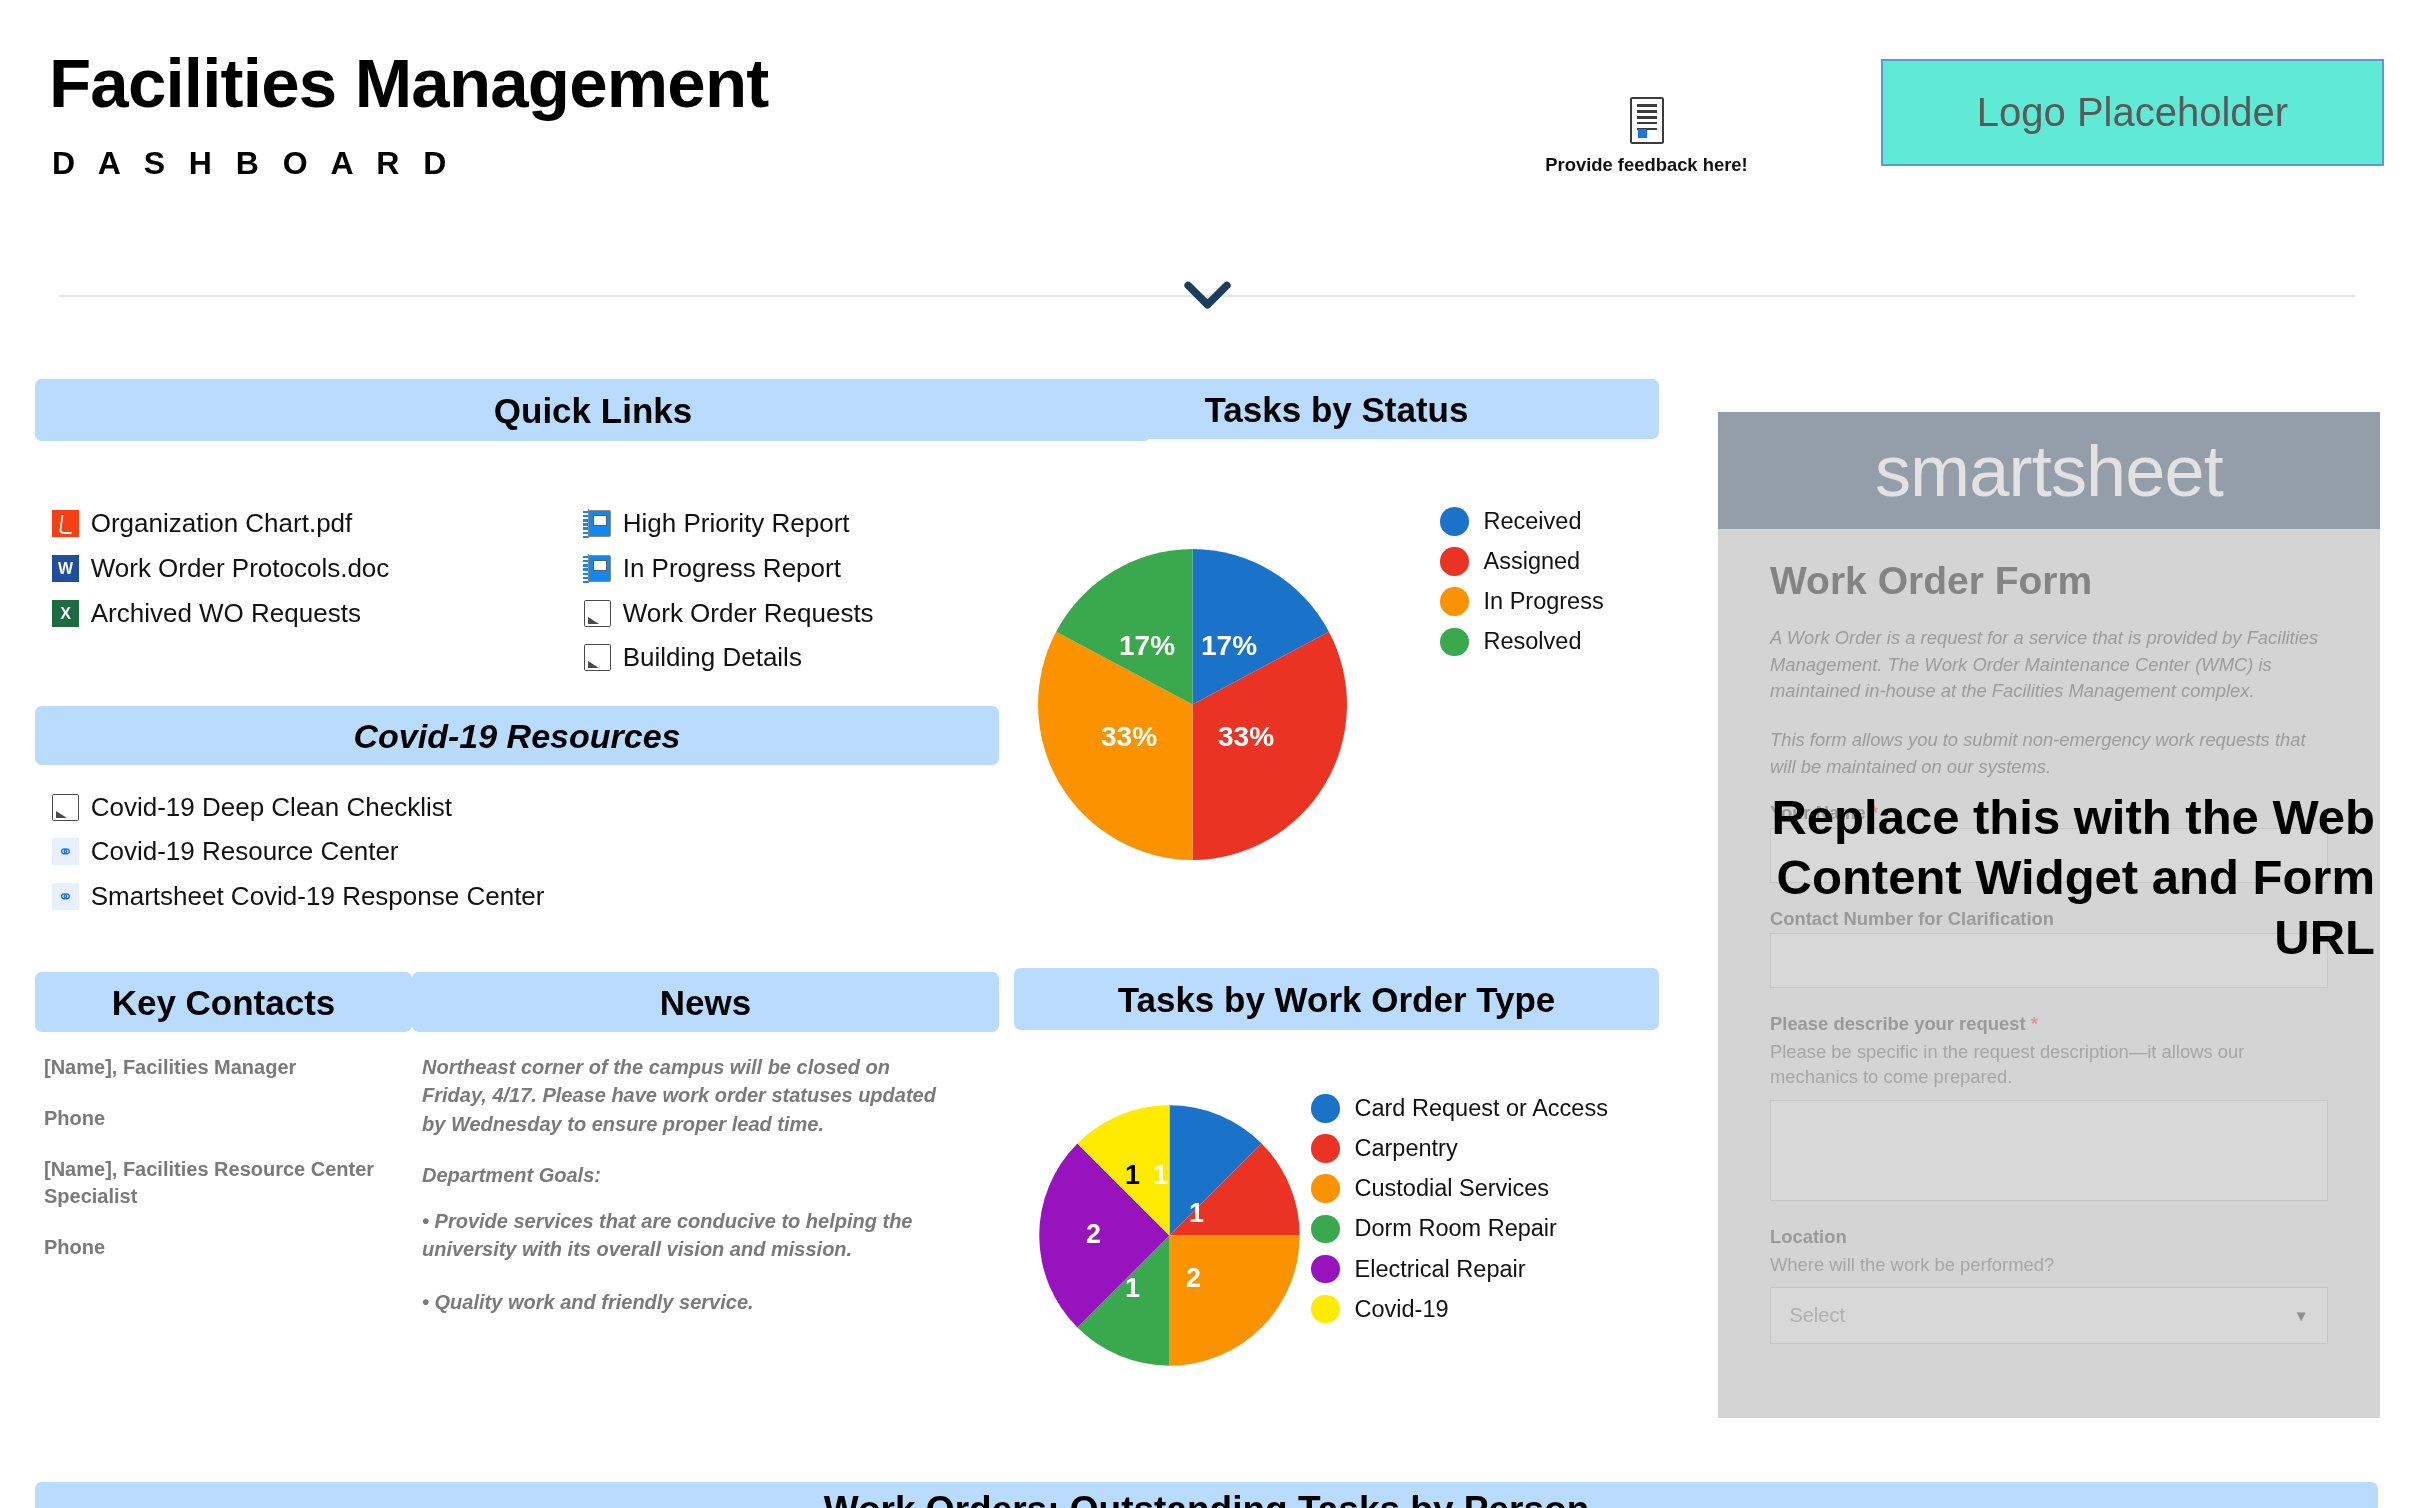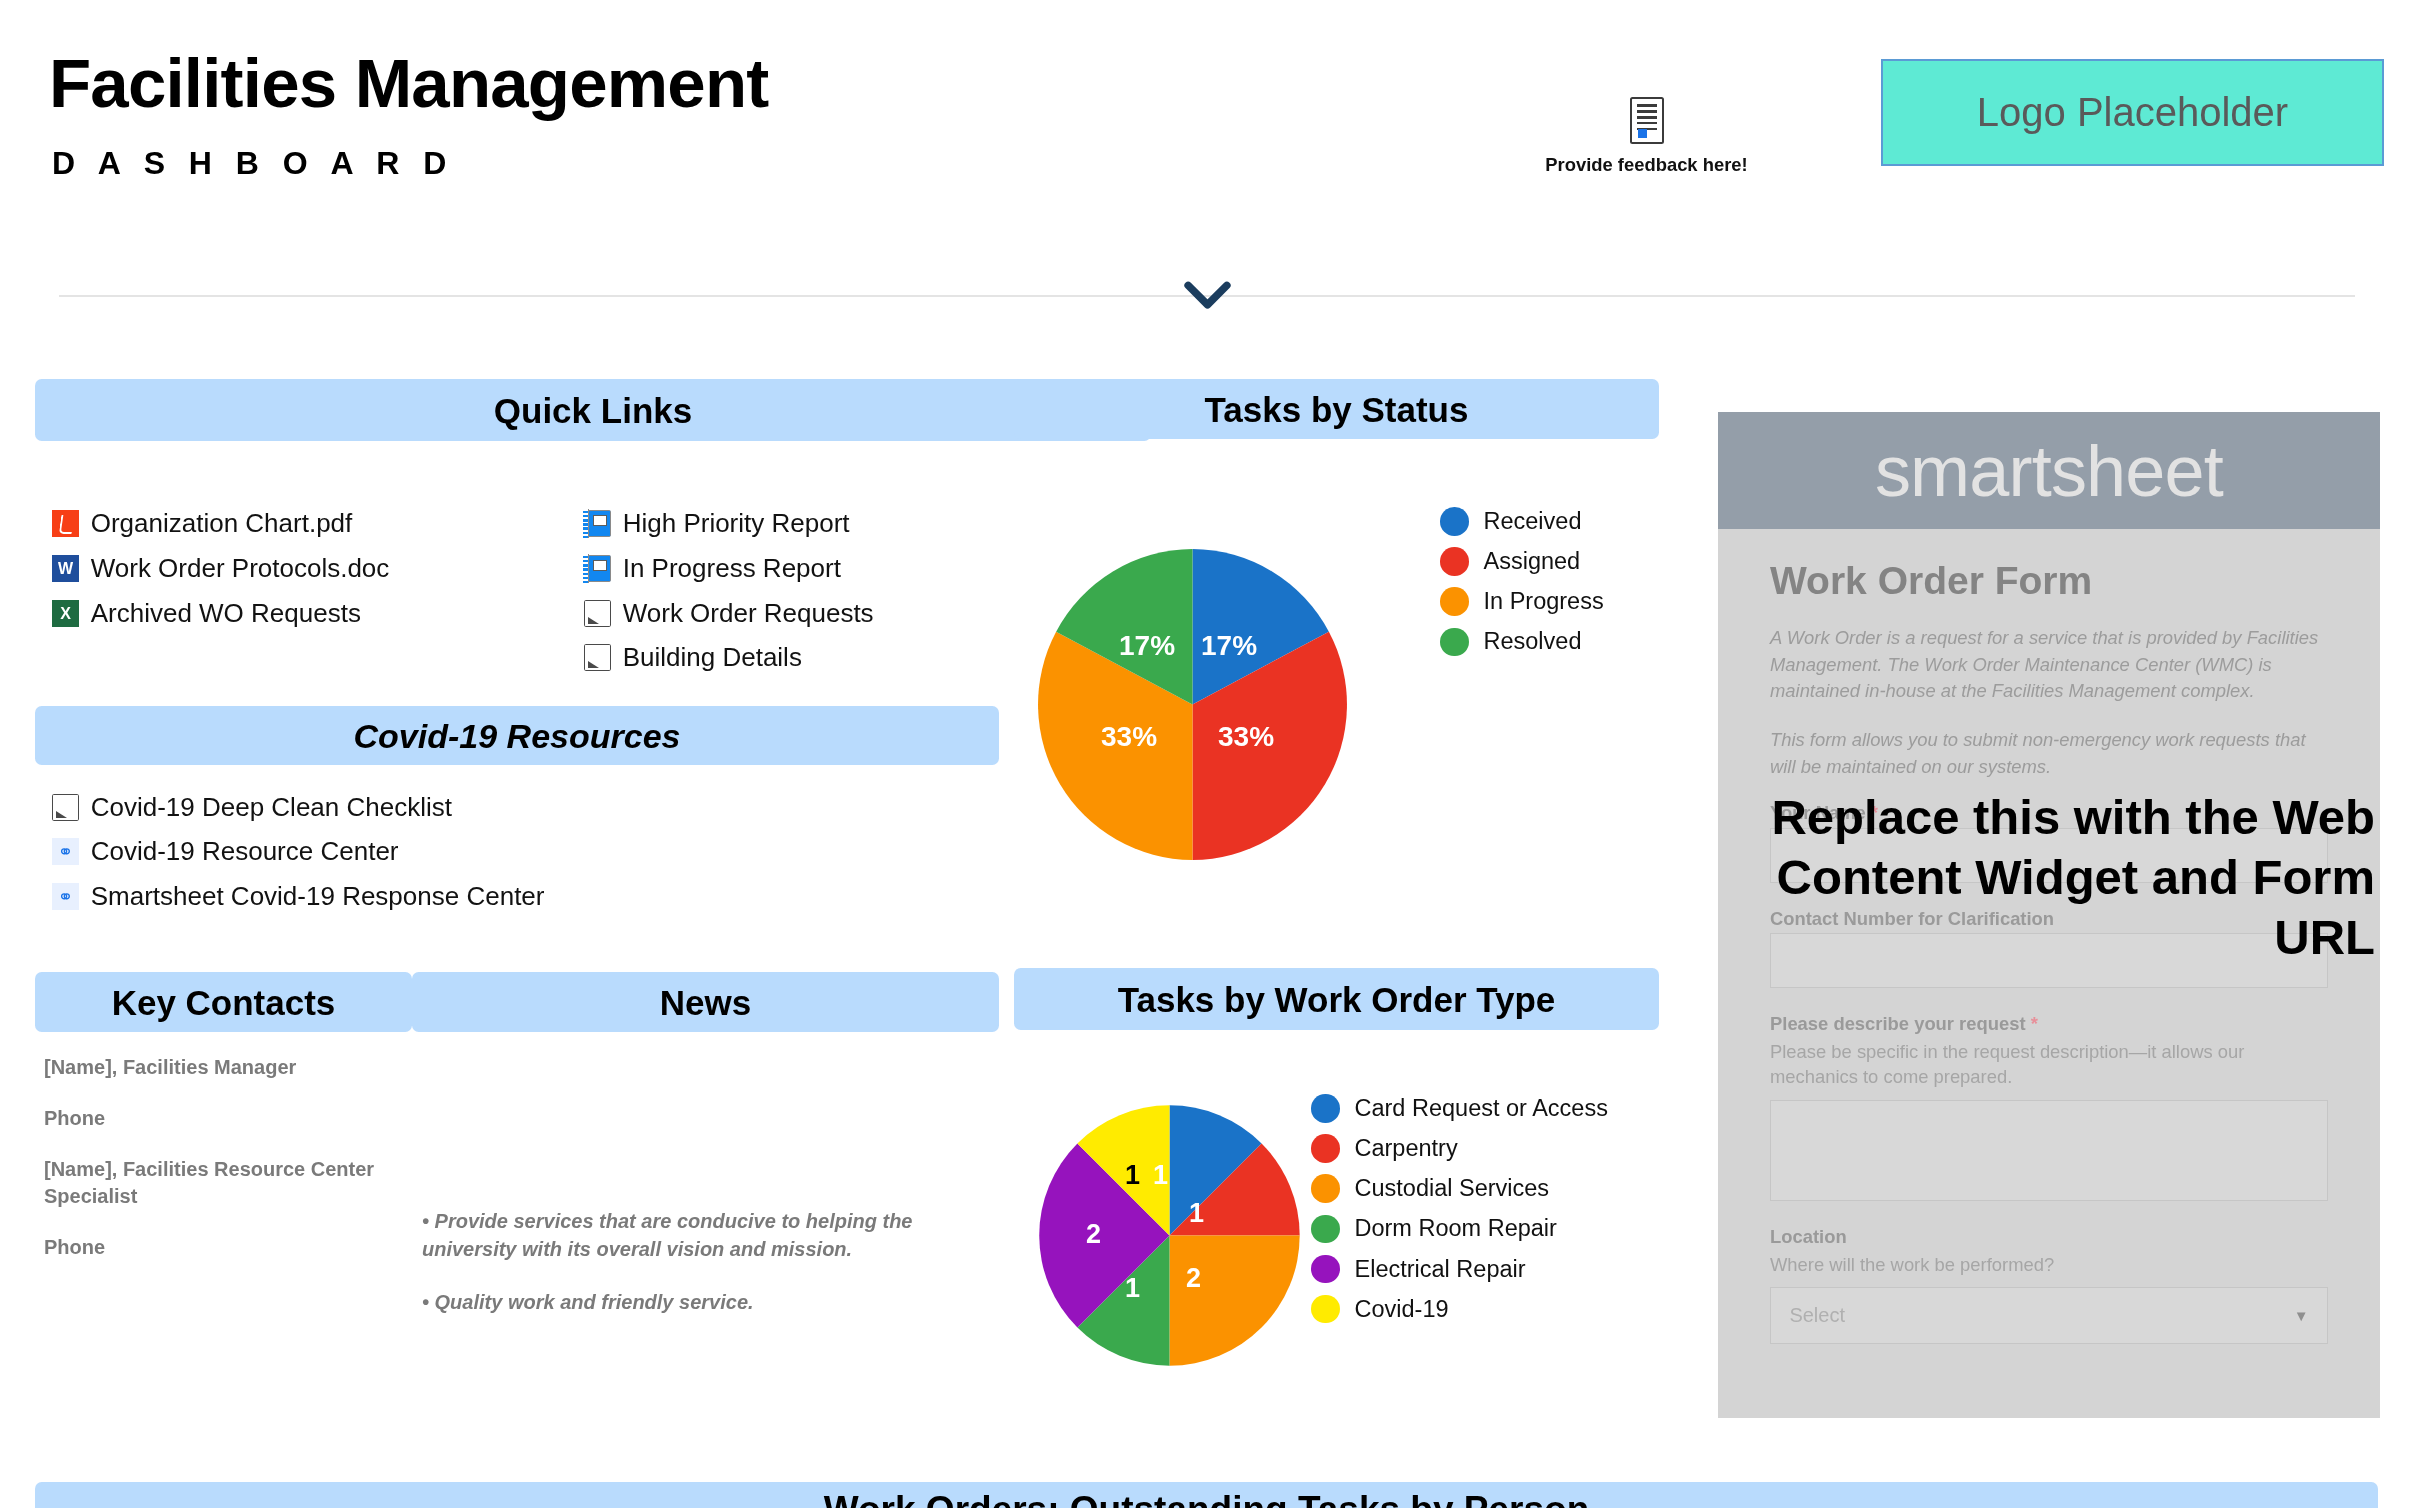--- a/index.html
+++ b/index.html
@@ -276,20 +276,22 @@
     <span style="font-size:35px;">Key Contacts</span>
   </div>
   <div class="contact-line" style="left:44px; top:1054px; width:352px;">[Name], Facilities Manager</div>
   <div class="contact-line" style="left:44px; top:1105px; width:352px;">Phone</div>
   <div class="contact-line" style="left:44px; top:1156px; width:352px;">[Name],  Facilities Resource Center Specialist</div>
   <div class="contact-line" style="left:44px; top:1234px; width:352px;">Phone</div>
 
   <div class="banner" style="left:412px; top:972px; width:587px; height:60px;">
     <span style="font-size:35px;">News</span>
   </div>
+  <div class="news-para" style="left:422px; top:1053px; width:536px;">Northeast corner of the campus will be closed on Friday, 4/17.  Please have work order statuses updated by Wednesday to ensure proper lead time.</div>
+  <div class="news-para" style="left:422px; top:1161px; width:536px;">Department Goals:</div>
   <div class="news-para" style="left:422px; top:1288px; width:536px;">• Quality work and friendly service.</div>
   <div class="news-para" style="left:422px; top:1207px; width:536px;">• Provide services that are conducive to helping the university with its overall vision and mission.</div>
 
   <div class="banner" style="left:1014px; top:379px; width:645px; height:60px;">
     <span style="font-size:35px;">Tasks by Status</span>
   </div>
 
   <div class="pie-wrap" style="left:1027px; top:499px;">
     <svg width="331" height="411" viewBox="0 0 200 200">
 

